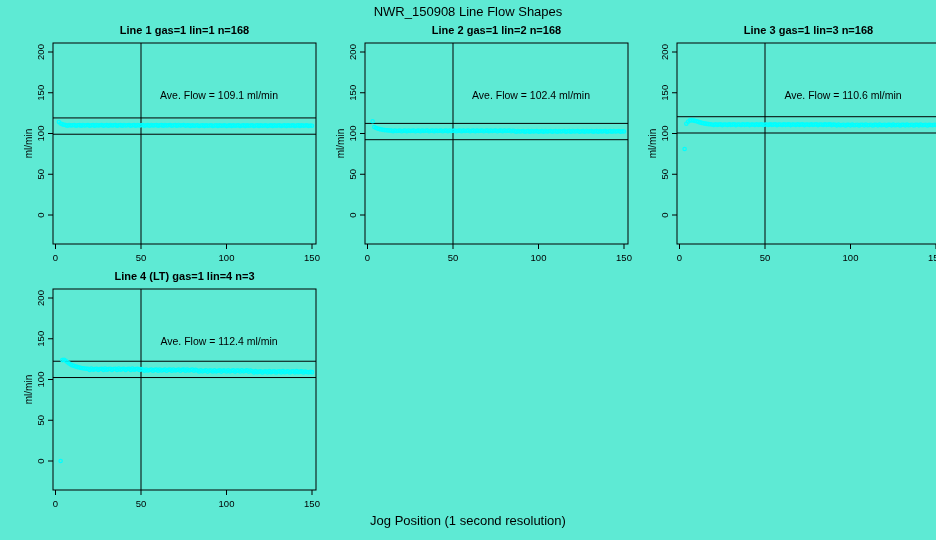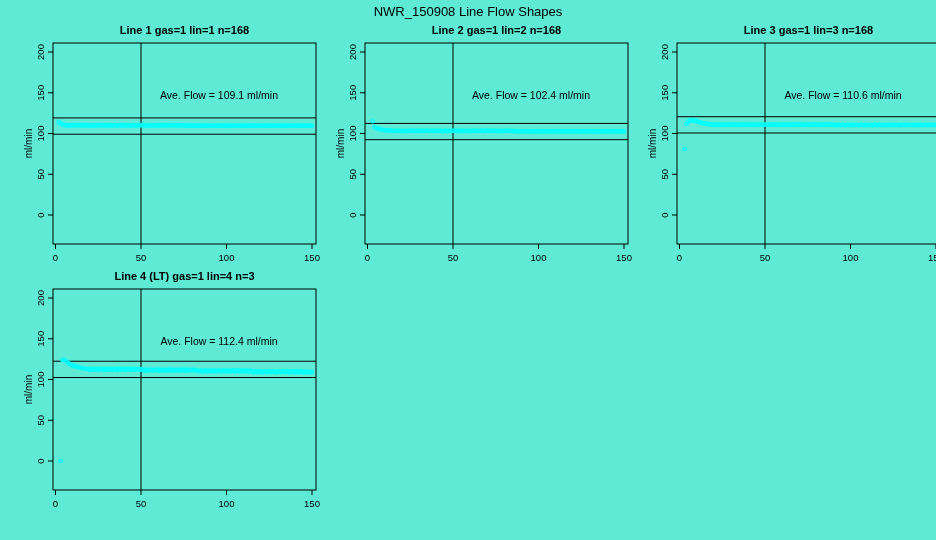--- a/index.html
+++ b/index.html
@@ -750,13 +750,14 @@
         </g>
         <text x="24" y="461" font-size="9.5" font-family="&quot;Liberation Sans&quot;, sans-serif" text-anchor="middle" transform="rotate(-90 24 461)">0</text>
         <text x="24" y="420.25" font-size="9.5" font-family="&quot;Liberation Sans&quot;, sans-serif" text-anchor="middle" transform="rotate(-90 24 420.25)">50</text>
         <text x="24" y="379.5" font-size="9.5" font-family="&quot;Liberation Sans&quot;, sans-serif" text-anchor="middle" transform="rotate(-90 24 379.5)">100</text>
         <text x="24" y="338.75" font-size="9.5" font-family="&quot;Liberation Sans&quot;, sans-serif" text-anchor="middle" transform="rotate(-90 24 338.75)">150</text>
         <text x="24" y="298" font-size="9.5" font-family="&quot;Liberation Sans&quot;, sans-serif" text-anchor="middle" transform="rotate(-90 24 298)">200</text>
         <text x="12" y="389.5" font-size="10" font-family="&quot;Liberation Sans&quot;, sans-serif" text-anchor="middle" transform="rotate(-90 12 389.5)">ml/min</text>
         <text x="199" y="345" font-size="10.5" font-family="&quot;Liberation Sans&quot;, sans-serif" text-anchor="middle">Ave. Flow =  112.4  ml/min</text>
       </g>
     </svg>
+  <div class="x-label">Jog Position (1 second resolution)</div>
 </div>
 
 </body></html>

